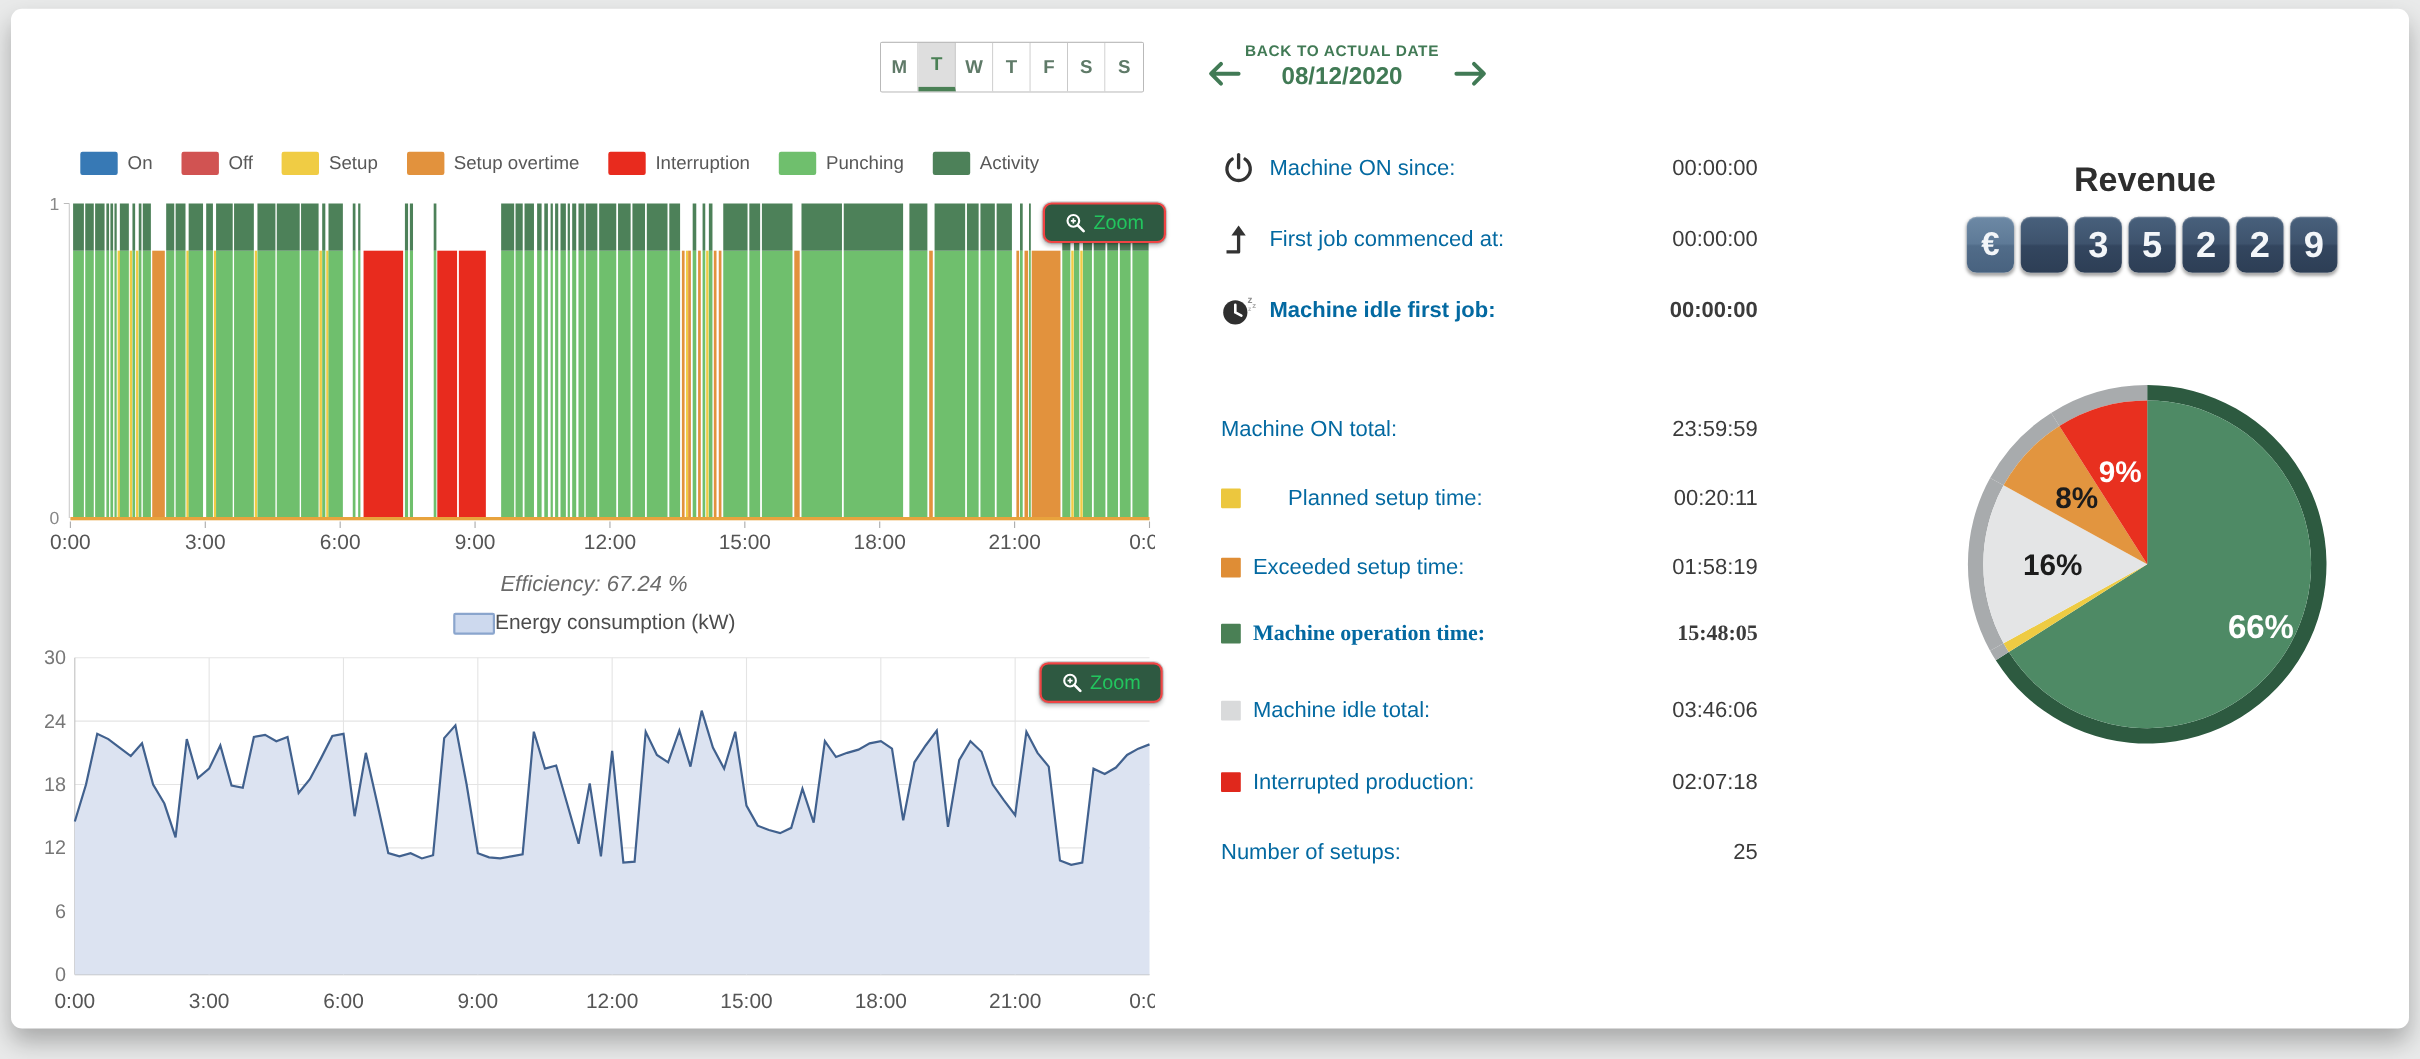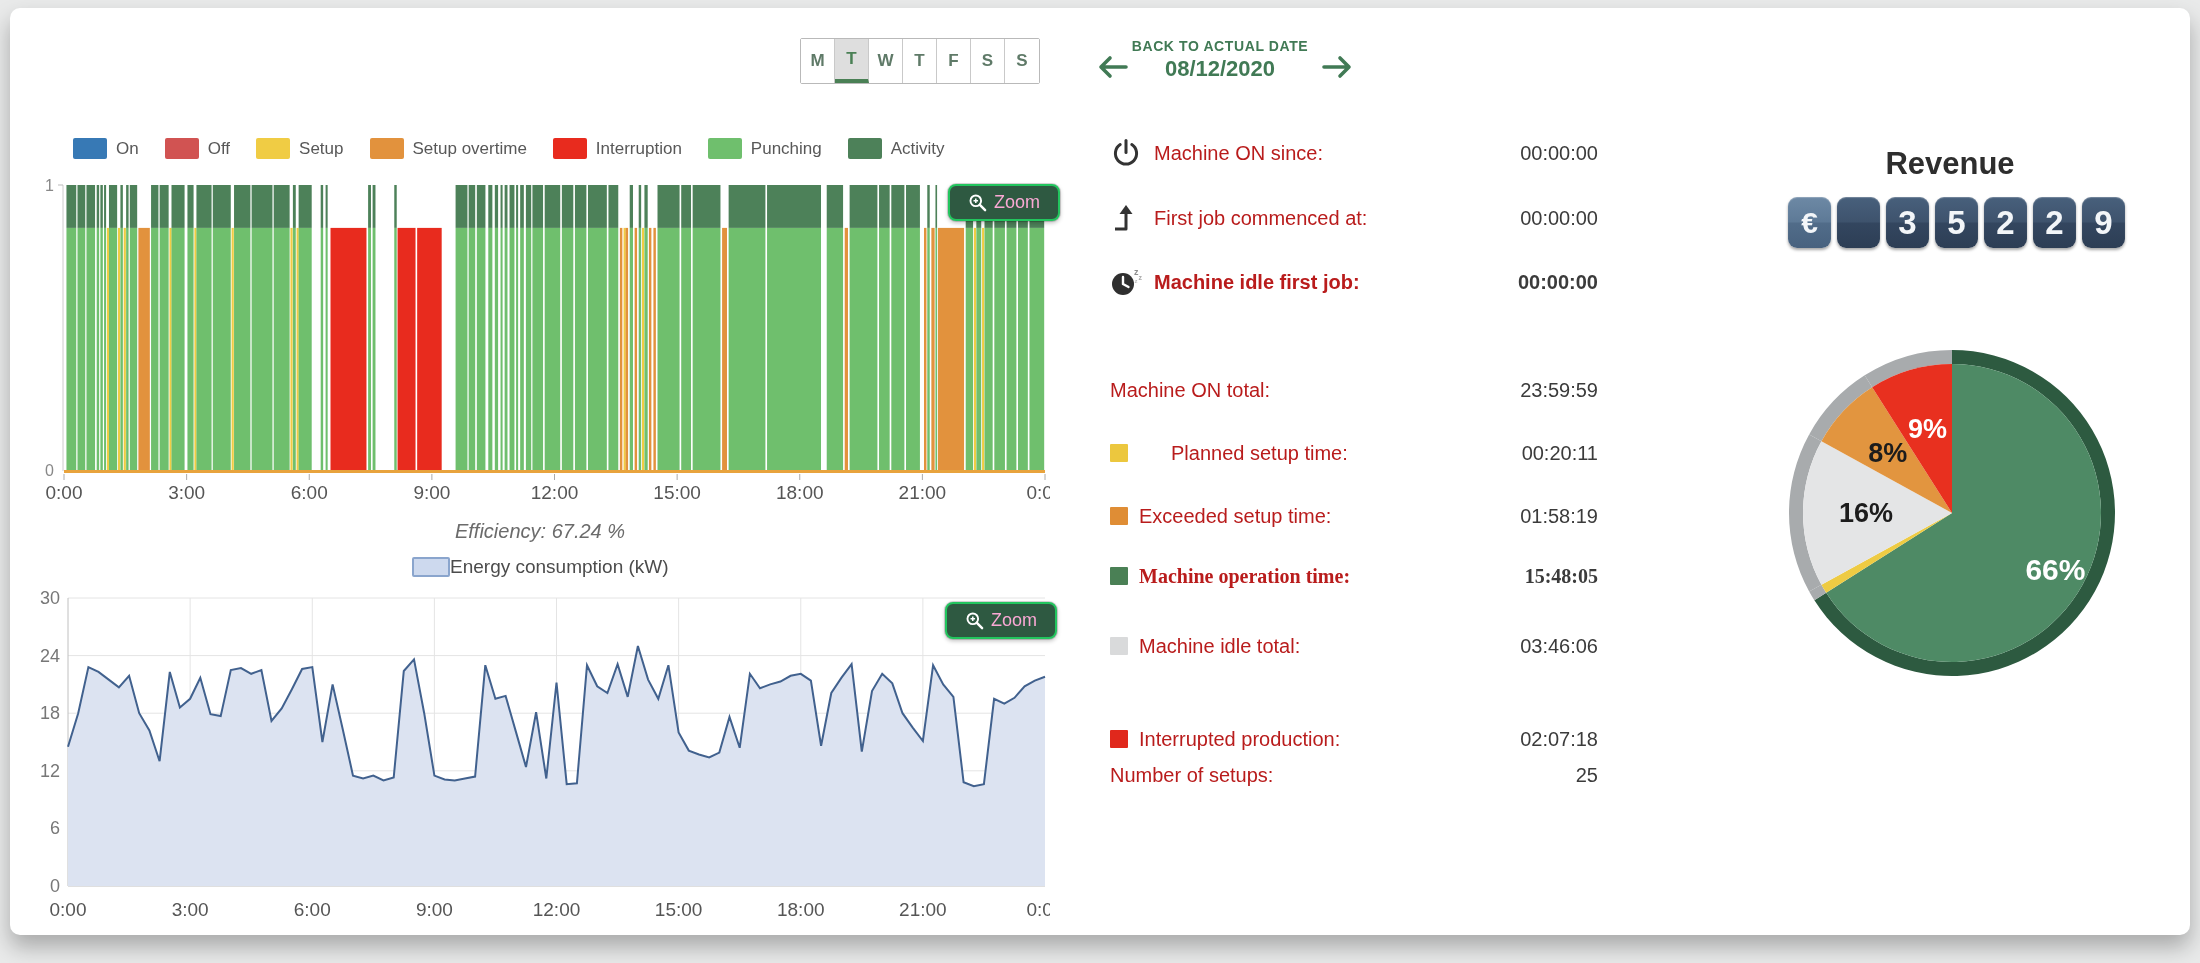--- a/index.html
+++ b/index.html
@@ -15,34 +15,34 @@
   .nav-arrow{position:absolute;top:44px;width:34px;height:30px;cursor:pointer;}
   .date-block{position:absolute;left:1120px;top:30px;width:180px;text-align:center;color:#417a55;cursor:pointer;}
   .date-block .l1{font-size:14px;font-weight:bold;letter-spacing:.6px;}
   .date-block .l2{font-size:22px;font-weight:bold;margin-top:2px;}
   
   .legend1{position:absolute;left:63px;top:130px;display:flex;align-items:flex-start;gap:26px;}
   .leg-item{display:flex;align-items:center;gap:9px;}
   .leg-swatch{width:34px;height:21px;border-radius:2px;}
   .leg-label{font-size:17px;color:#585858;}
   
-  .zoom-btn{position:absolute;width:112px;height:37px;background:#2e5941;border:2px solid #22c55e;
+  .zoom-btn{position:absolute;width:112px;height:37px;background:#2e5941;border:2px solid #ef4444;
     border-radius:8px;box-shadow:0 0 0 1px rgba(0,0,0,.15),0 2px 4px rgba(0,0,0,.25);
-    color:#f9a8d4;font-size:18px;display:flex;align-items:center;justify-content:center;gap:7px;cursor:pointer;box-sizing:border-box;}
+    color:#22c55e;font-size:18px;display:flex;align-items:center;justify-content:center;gap:7px;cursor:pointer;box-sizing:border-box;}
   
   .eff-caption{position:absolute;left:280px;top:512px;width:500px;text-align:center;
     font-size:20px;font-style:italic;color:#6b6b6b;}
   .legend2{position:absolute;left:402px;top:548px;display:flex;align-items:center;gap:0;text-align:center;}
   .legend2 .sw{width:38px;height:20px;background:#cdd9ee;border:2px solid #8aa5cd;border-radius:2px;box-sizing:border-box;}
   .legend2 .lb{font-size:19px;color:#4c4c4c;}
   
   .stat-row{position:absolute;left:1100px;width:488px;height:34px;display:flex;align-items:center;}
   .stat-row .ic{width:44px;display:flex;align-items:center;}
   .stat-row .sw{width:18px;height:18px;margin-right:11px;border-radius:1px;}
-  .stat-row .lb{font-size:20px;color:#b91c1c;}
+  .stat-row .lb{font-size:20px;color:#0369a1;}
   .stat-row .val{position:absolute;right:0;font-size:20px;color:#3b3b3b;}
   .stat-row.bold .lb,.stat-row.bold .val{font-weight:bold;}
   .stat-row.caps .lb{font-weight:bold;font-size:20px;letter-spacing:.4px;}
   .info-circle{display:inline-flex;width:23px;height:23px;border-radius:50%;background:#9aa0a4;color:#fff;
     font-size:15px;font-weight:bold;align-items:center;justify-content:center;margin-left:10px;font-family:"Liberation Serif",serif;cursor:pointer;}
   
   .rev-title{position:absolute;left:1790px;top:138px;width:300px;text-align:center;
     font-size:31px;font-weight:bold;color:#2e2e2e;}
   .counter{position:absolute;left:1778px;top:189px;display:flex;gap:6px;}
   .tile{width:43px;height:51px;border-radius:9px;display:flex;align-items:center;justify-content:center;
@@ -410,21 +410,21 @@
     <span class="lb">Machine operation time:</span>
     <span class="val">15:48:05</span>
   </div>
 
   <div class="stat-row" style="top:621px;">
     <span class="sw" style="background: rgb(217, 218, 219);"></span>
     <span class="lb">Machine idle total:</span>
     <span class="val">03:46:06</span>
   </div>
 
-  <div class="stat-row" style="top:714px;">
+  <div class="stat-row" style="top:686px;">
     <span class="sw" style="background: rgb(224, 40, 28);"></span>
     <span class="lb">Interrupted production:</span>
     <span class="val">02:07:18</span>
   </div>
 
   <div class="stat-row" style="top:750px;">
     <span class="lb">Number of setups:</span>
     <span class="val">25</span>
   </div>
 

